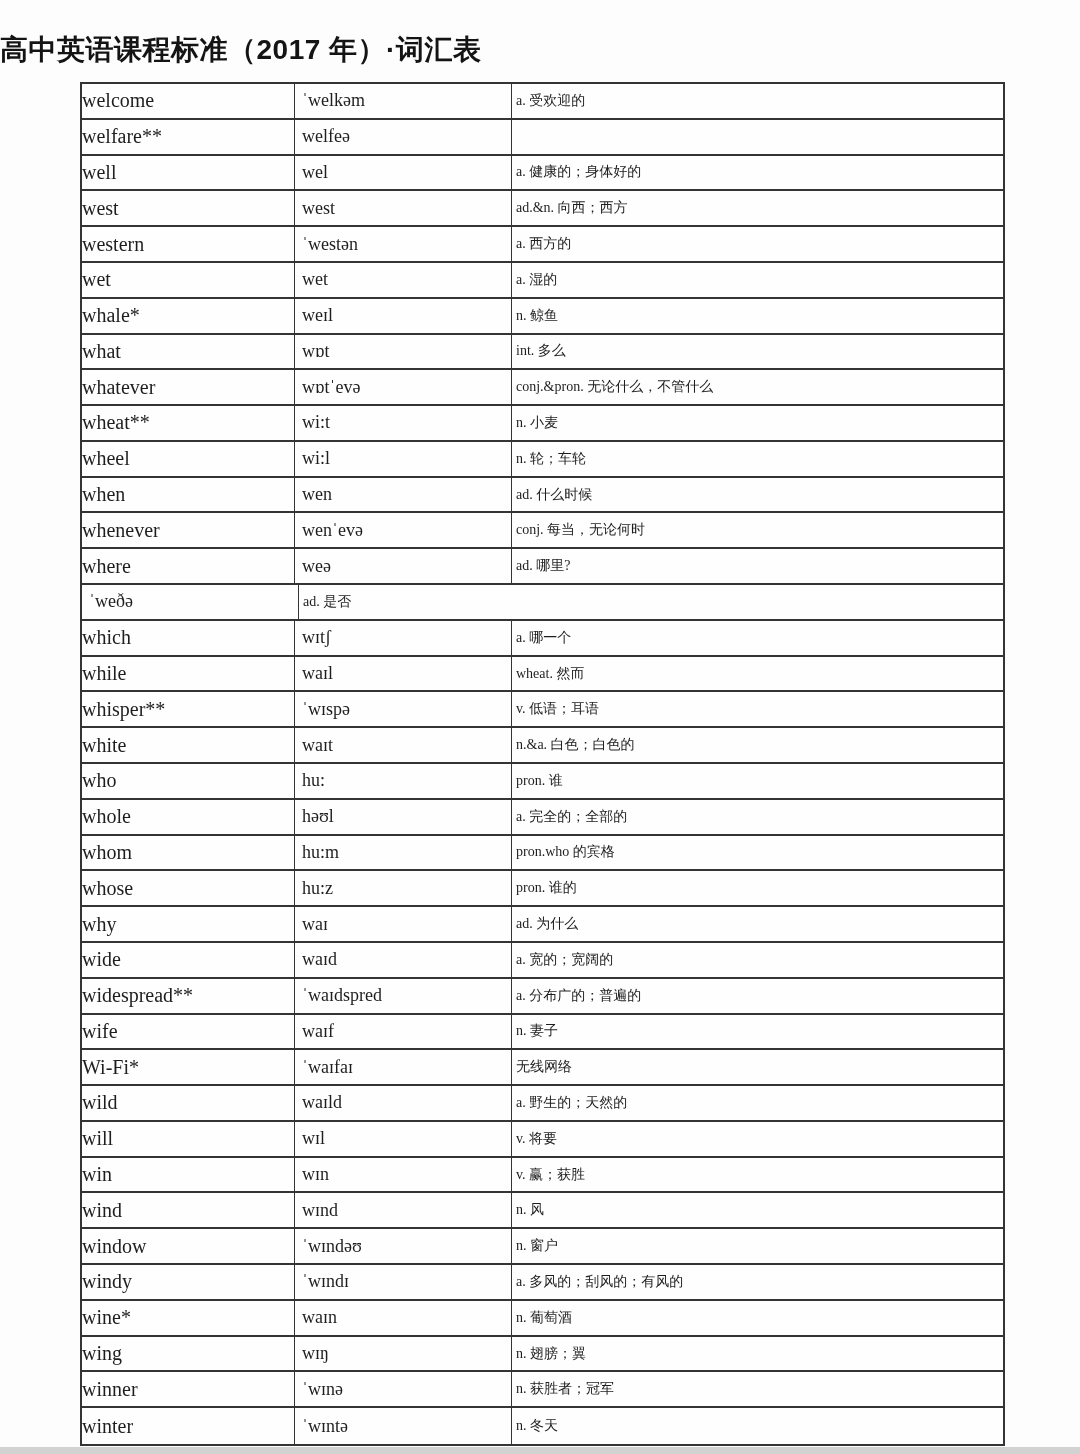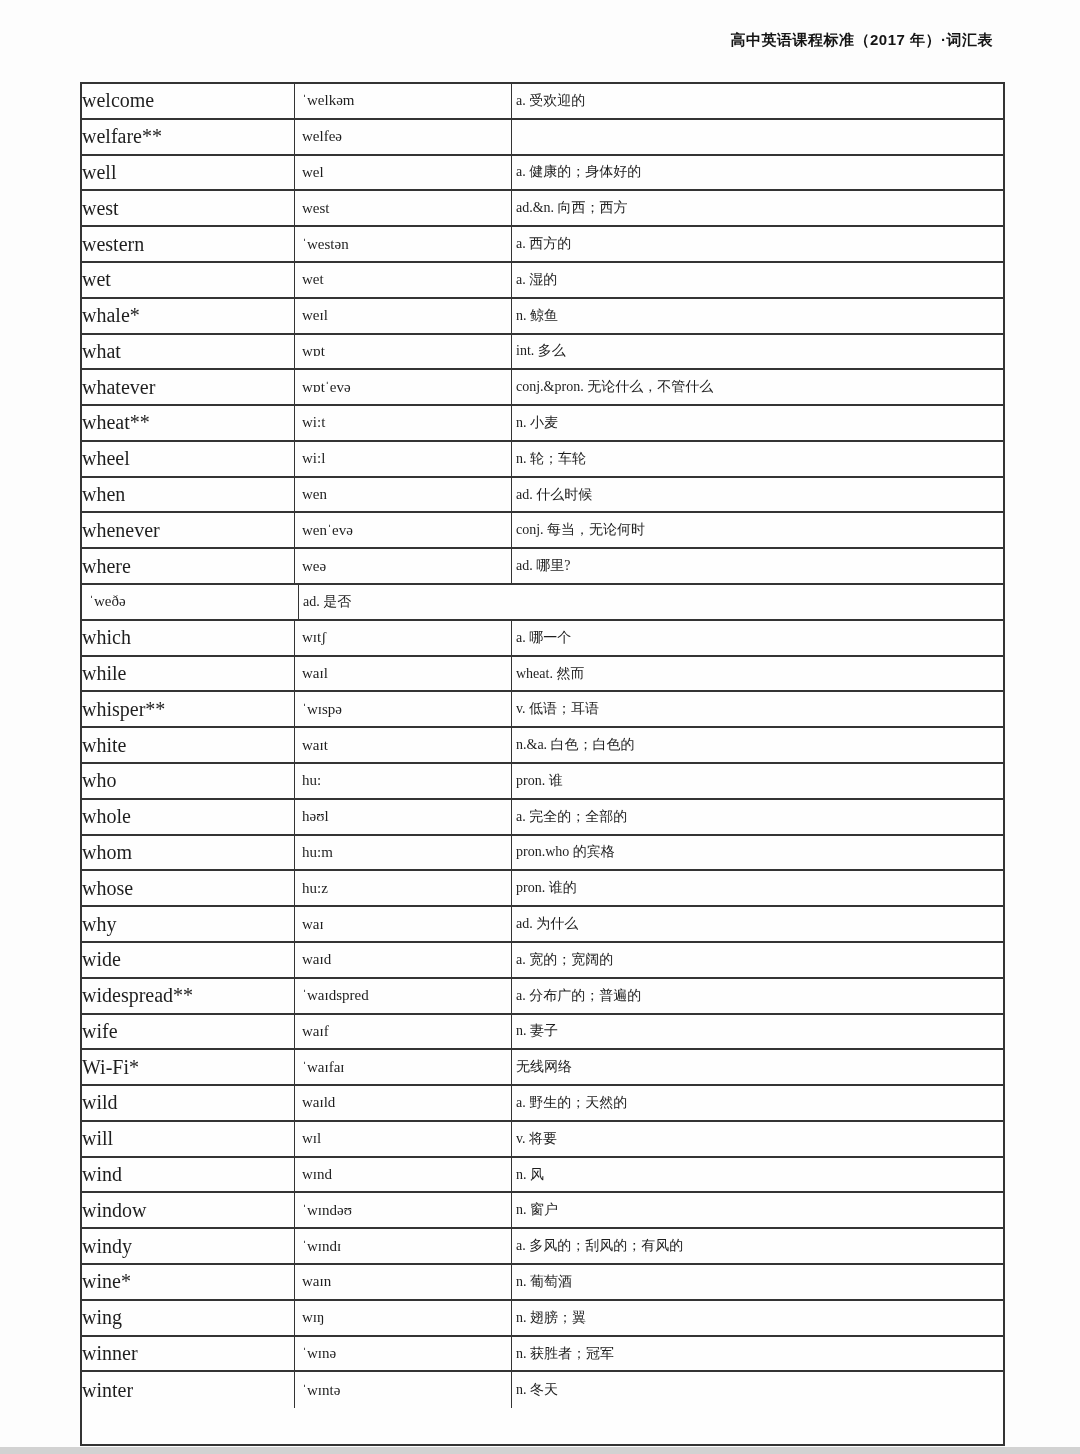--- a/index.html
+++ b/index.html
@@ -13,24 +13,24 @@
     background: #fdfdfd;
     font-family: "Liberation Serif", "DejaVu Serif", serif;
     color: #1e1e1e;
     overflow: hidden;
   }
   .page-header {
     position: absolute;
     top: 31px;
     left: 0;
     right: 87px;
-    text-align: right;
+    text-align: left;
     font-family: "Liberation Sans", sans-serif;
     font-weight: 700;
-    font-size: 15px;
+    font-size: 28px;
     color: #141414;
     letter-spacing: 0.5px;
   }
   .vocab-table {
     position: absolute;
     left: 80px;
     top: 82px;
     width: 921px;
     height: 1360px;
     border: 2px solid #343434;
@@ -55,21 +55,21 @@
     overflow: hidden;
   }
   .cell.word {
     width: 213px;
     font-size: 20px;
     border-right: 1.5px solid #343434;
   }
   .cell.ipa {
     width: 217px;
     padding-left: 7px;
-    font-size: 15px;
+    font-size: 18px;
     border-right: 1.5px solid #343434;
   }
   .cell.meaning {
     flex: 1;
     padding-left: 4px;
     font-size: 14px;
     font-family: "Liberation Serif", "DejaVu Serif", serif;
   }
   .bottom-strip {
     position: absolute;
@@ -228,20 +228,25 @@
       <div class="cell word">wild</div>
       <div class="cell ipa">waɪld</div>
       <div class="cell meaning">a. 野生的；天然的</div>
     </div>
     <div class="row">
       <div class="cell word">will</div>
       <div class="cell ipa">wɪl</div>
       <div class="cell meaning">v. 将要</div>
     </div>
     <div class="row">
+      <div class="cell word">win</div>
+      <div class="cell ipa">wɪn</div>
+      <div class="cell meaning">v. 赢；获胜</div>
+    </div>
+    <div class="row">
       <div class="cell word">wind</div>
       <div class="cell ipa">wɪnd</div>
       <div class="cell meaning">n. 风</div>
     </div>
     <div class="row">
       <div class="cell word">window</div>
       <div class="cell ipa">ˈwɪndəʊ</div>
       <div class="cell meaning">n. 窗户</div>
     </div>
     <div class="row">

